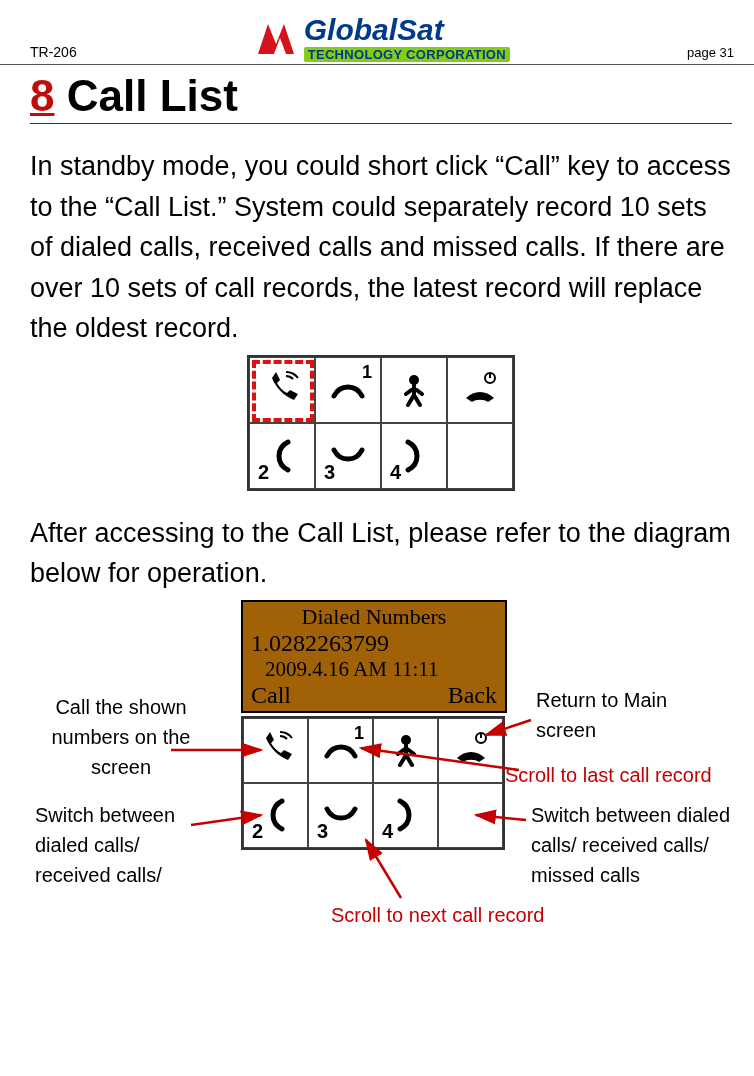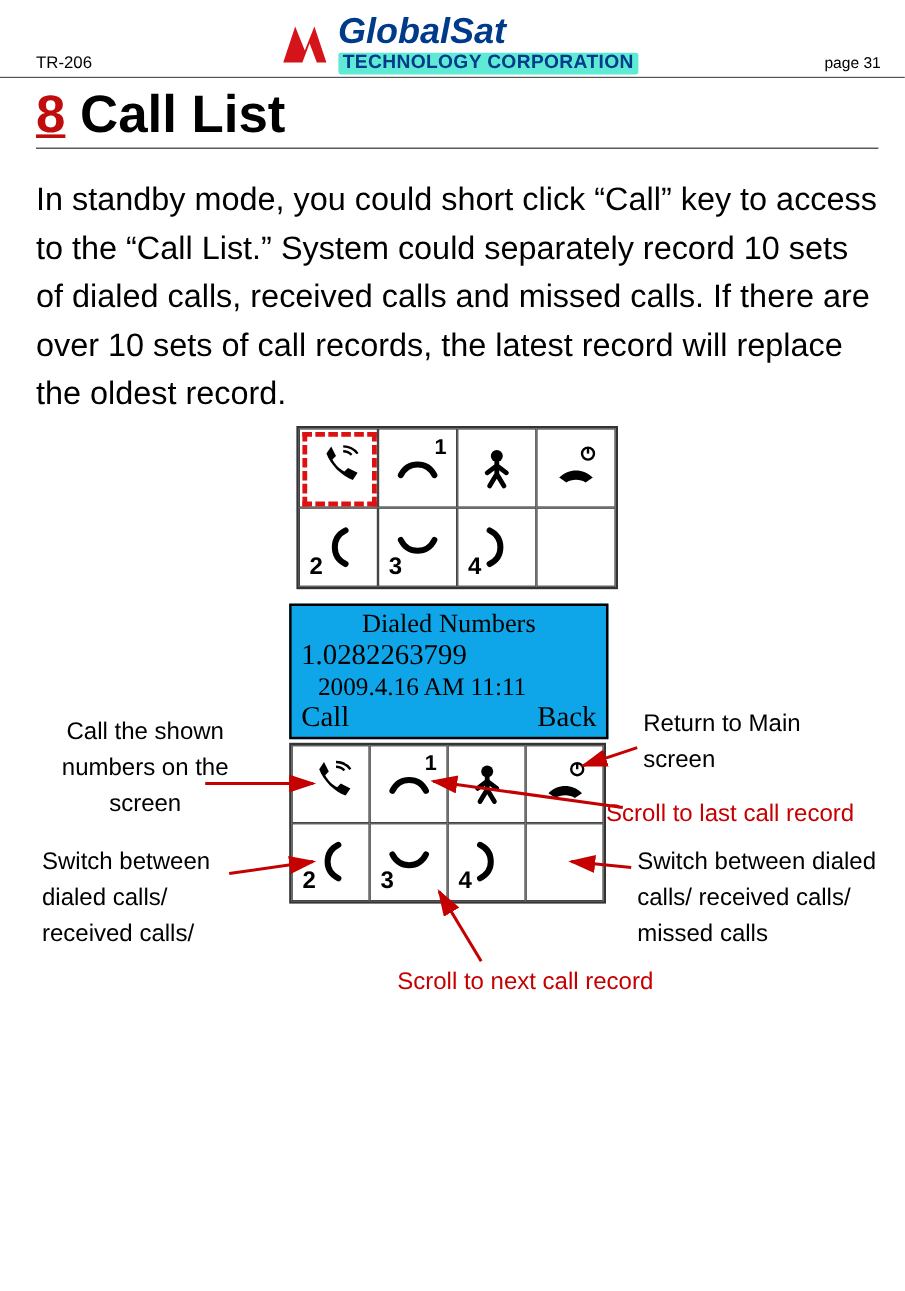--- a/index.html
+++ b/index.html
@@ -53,23 +53,23 @@
     font-family: Arial, sans-serif;
     font-weight: bold;
     font-size: 30px;
     color: #003a8a;
     font-style: italic;
     letter-spacing: 0px;
   }
   .logo-bottom {
     font-family: Arial, sans-serif;
     font-weight: bold;
-    font-size: 16px;
+    font-size: 13px;
     color: #003a8a;
-    background: #5eead4;
+    background: #84cc16;
     padding: 1px 4px;
     letter-spacing: 0.3px;
     border-radius: 2px;
     margin-top: 2px;
   }
   .content {
     padding: 4px 22px 0 30px;
   }
   h1.section {
     font-family: Arial, sans-serif;
@@ -131,21 +131,21 @@
     height: 440px;
     margin: 6px auto 0 auto;
   }
   .phone-screen {
     position: absolute;
     left: 210px;
     top: 0;
     width: 262px;
     border: 2px solid #000;
     font-family: 'Times New Roman', serif;
-    background: #0ea5e9;
+    background: #a16207;
   }
   .phone-screen .line {
     padding: 0 8px;
     font-size: 21px;
   }
   .phone-screen .title { text-align: center; font-size: 22px; padding-top:2px;}
   .phone-screen .num { font-size: 24px; }
   .phone-screen .date { font-size: 21px; padding-left: 22px;}
   .phone-screen .actions {
     display: flex;
@@ -248,20 +248,21 @@
         <div class="keycell">
           <svg viewBox="0 0 40 40">
               <path d="M14 6c12 6 12 22 0 28" stroke="#000" stroke-width="5" fill="none" stroke-linecap="round"></path>
             </svg>
           <span class="sub">4</span>
         </div>
         <div class="keycell"></div>
       </div>
     </div>
 
+    <p class="body">After accessing to the Call List, please refer to the diagram below for operation.</p>
 
     <div class="diagram-area">
       <div class="phone-screen">
         <div class="line title">Dialed Numbers</div>
         <div class="line num">1.0282263799</div>
         <div class="line date">2009.4.16 AM 11:11</div>
         <div class="actions">
           <span>Call</span>
           <span>Back</span>
         </div>

